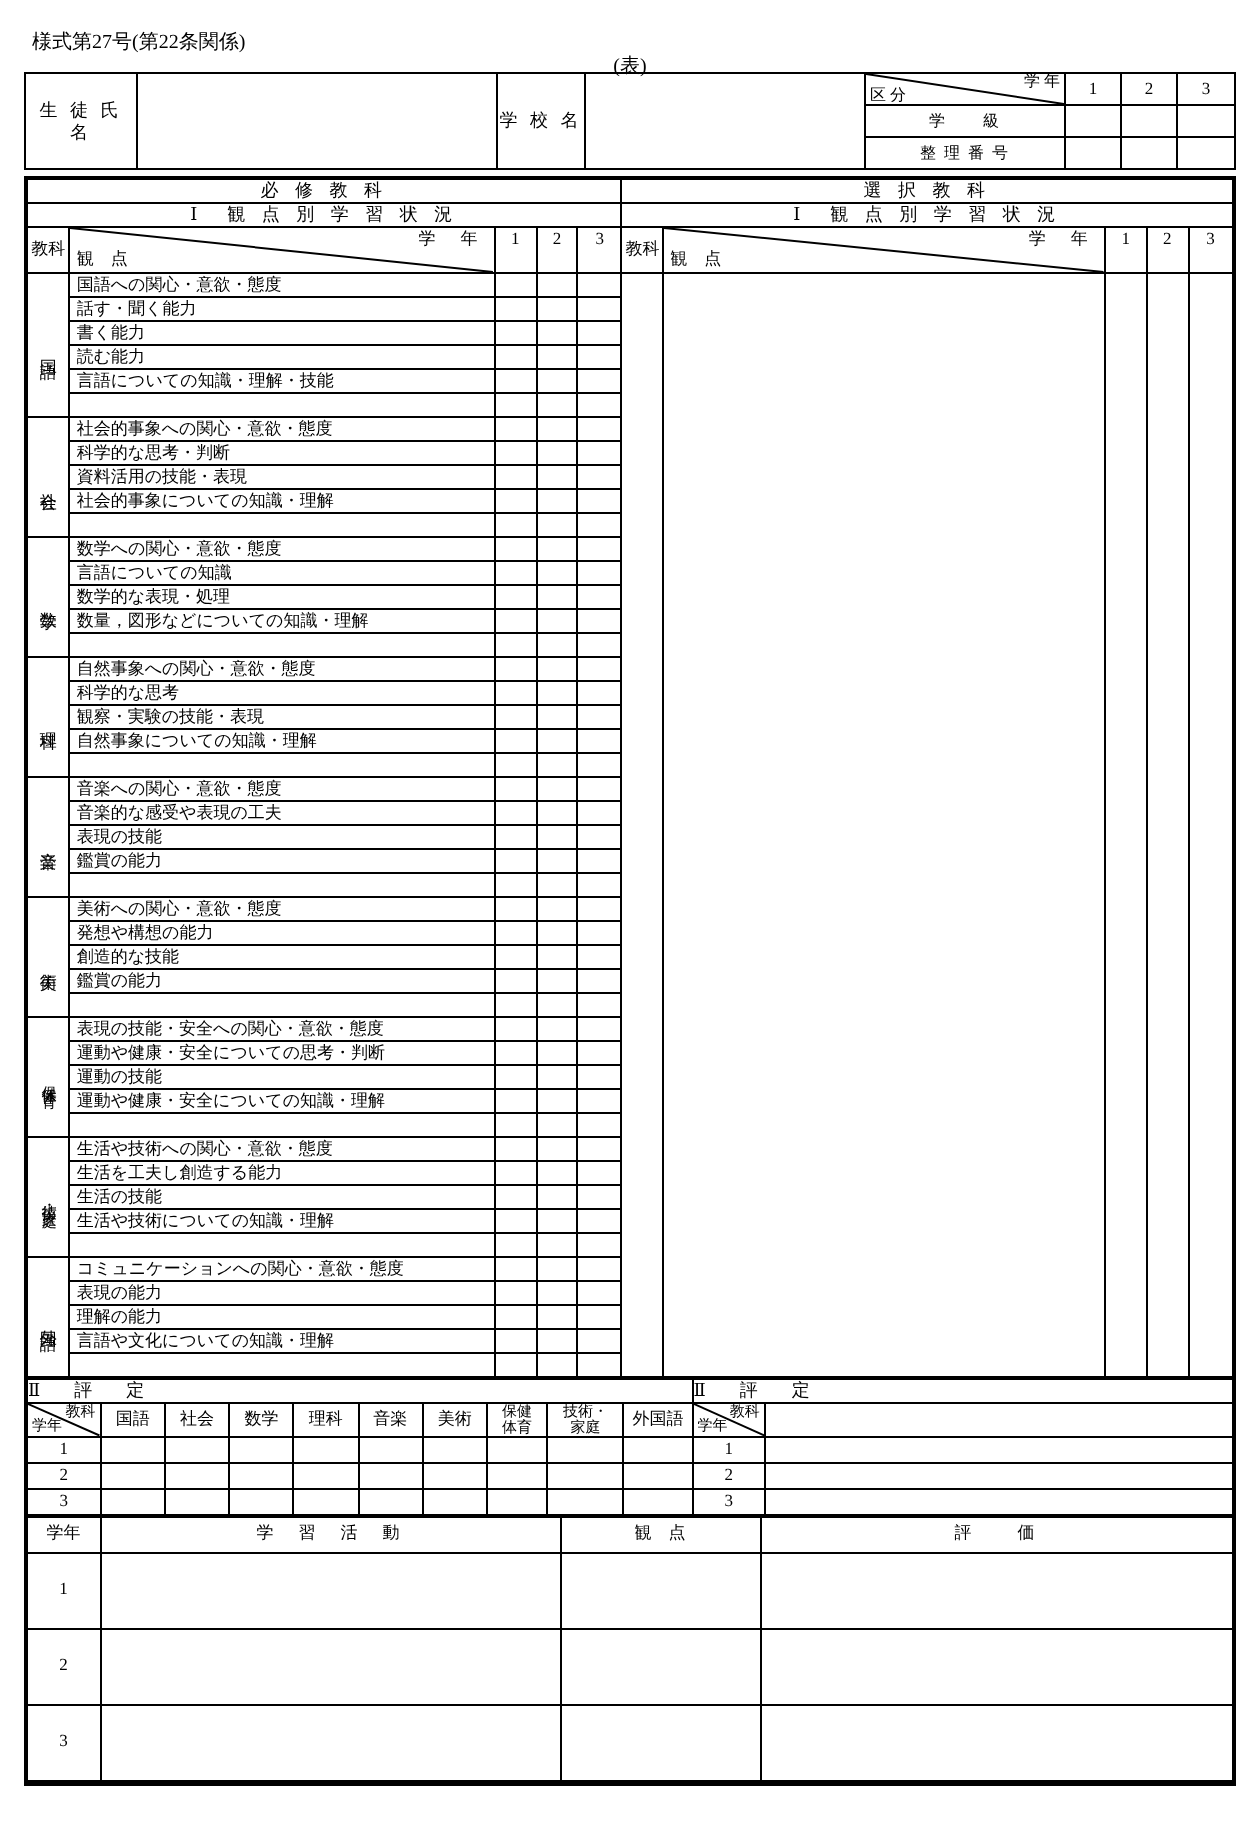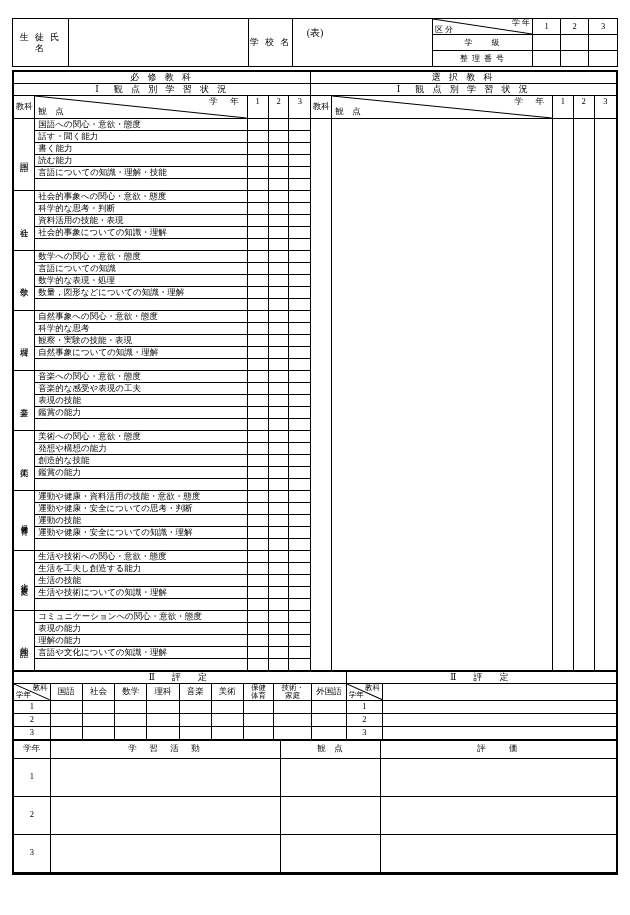--- a/index.html
+++ b/index.html
@@ -127,21 +127,21 @@
     letter-spacing: 1px;
   }
   .item {
     padding-left: 3px;
     font-size: 8.5px;
     white-space: nowrap;
   }
   .num { text-align: center; width: 20px; }
 
   .eval-title {
-    text-align: center;
+    text-align: left;
     letter-spacing: 4px;
     font-size: 9px;
     height: 13px;
   }
   .diag-sm {
     position: relative;
     height: 20px;
     overflow: hidden;
   }
   .diag-sm svg { position: absolute; top:0; left:0; width:100%; height:100%; }
@@ -157,20 +157,21 @@
     letter-spacing: 4px;
     font-size: 9.5px;
     height: 14px;
   }
 </style>
 </head>
 <body>
 
 <div class="page">
 
+  <div class="form-no">様式第27号(第22条関係)</div>
   <div class="omote">(表)</div>
 
   <table class="hdr">
     <colgroup>
       <col style="width:56px">
         <col style="width:180px">
       <col style="width:44px">
         <col style="width:140px">
       <col style="width:56px">
         <col style="width:44px">
@@ -463,21 +464,21 @@
             <td class="num"></td>
           </tr>
           <tr>
             <td class="item"></td>
             <td class="num"></td>
             <td class="num"></td>
             <td class="num"></td>
           </tr>
           <tr>
             <td class="subj" rowspan="5" style="border-left: none;"><span class="vlabel" style="font-size: 7.5px;">保健体育</span></td>
-            <td class="item">運動や健康・資料活用の技能・意欲・態度</td>
+            <td class="item">表現の技能・安全への関心・意欲・態度</td>
             <td class="num"></td>
             <td class="num"></td>
             <td class="num"></td>
           </tr>
           <tr>
             <td class="item">運動や健康・安全についての思考・判断</td>
             <td class="num"></td>
             <td class="num"></td>
             <td class="num"></td>
           </tr>

